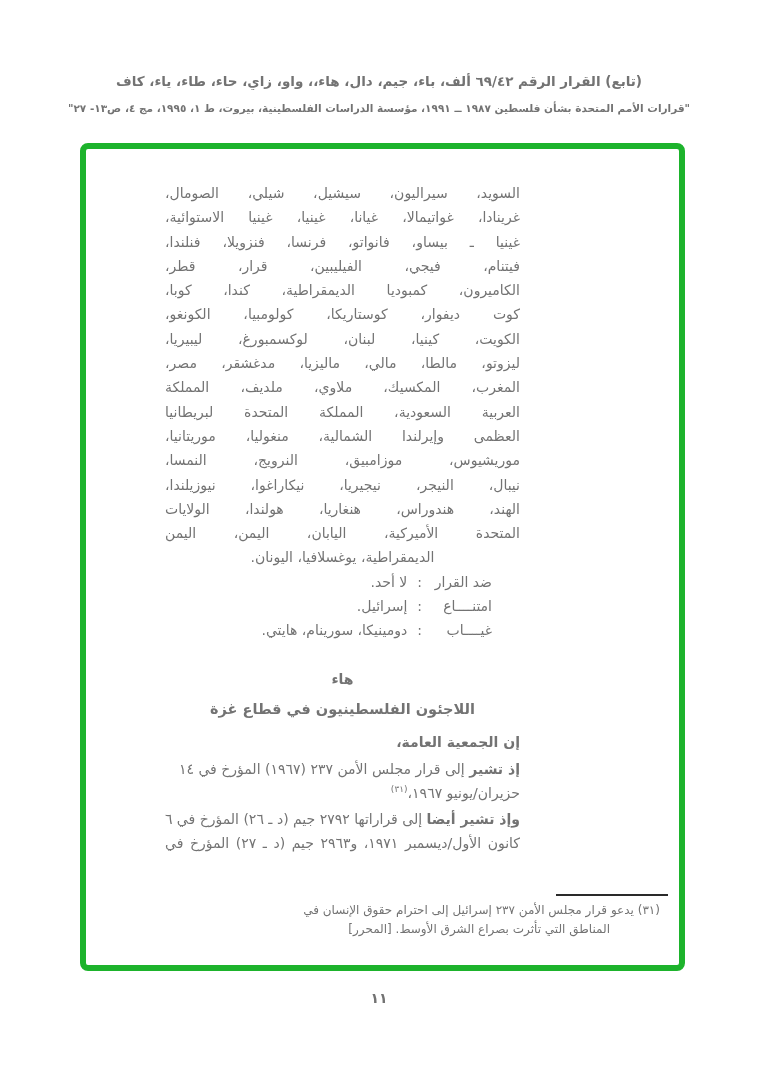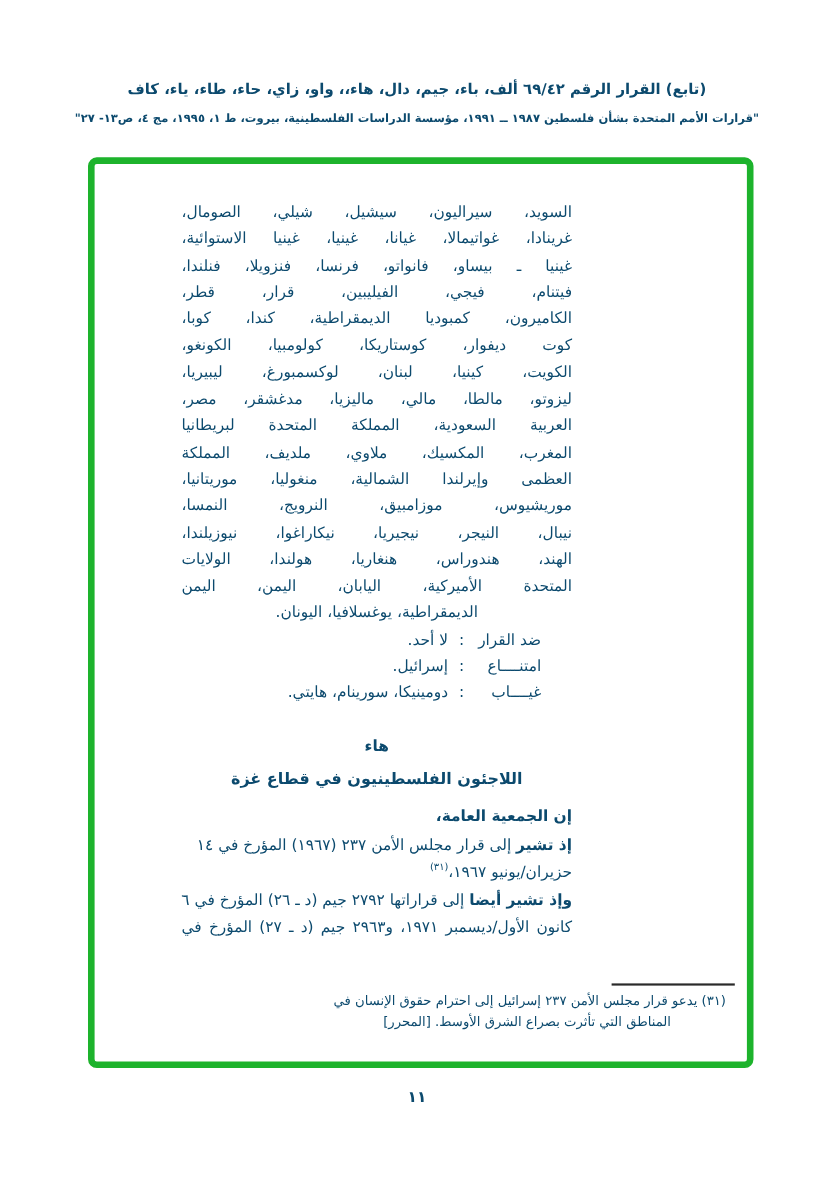--- a/index.html
+++ b/index.html
@@ -1,18 +1,18 @@
 <!DOCTYPE html>
 <html lang="ar"><head>
 <meta charset="utf-8">
 <style>
   html,body { margin:0; padding:0; background:#ffffff; }
   .page {
     position:relative; width:758px; height:1078px; background:#ffffff;
-    font-family:"DejaVu Sans", sans-serif; color:#0c4a6e; overflow:hidden;
+    font-family:"DejaVu Sans", sans-serif; color:#737373; overflow:hidden;
   }
   
   .hdr1 {
     position:absolute; top:71px; left:0; width:100%;
     direction:rtl; text-align:center; font-weight:bold; font-size:13.5px; line-height:20px;
   }
   .hdr2 {
     position:absolute; top:100px; left:0; width:100%;
     direction:rtl; text-align:center; font-weight:bold; font-size:10.5px; line-height:16px;
   }
@@ -62,22 +62,22 @@
 
   <div class="column">
     <div class="jline">السويد، سيراليون، سيشيل، شيلي، الصومال،</div>
     <div class="jline">غرينادا، غواتيمالا، غيانا، غينيا، غينيا الاستوائية،</div>
     <div class="jline">غينيا ـ بيساو، فانواتو، فرنسا، فنزويلا، فنلندا،</div>
     <div class="jline">فيتنام، فيجي، الفيليبين، قرار، قطر،</div>
     <div class="jline">الكاميرون، كمبوديا الديمقراطية، كندا، كوبا،</div>
     <div class="jline">كوت ديفوار، كوستاريكا، كولومبيا، الكونغو،</div>
     <div class="jline">الكويت، كينيا، لبنان، لوكسمبورغ، ليبيريا،</div>
     <div class="jline">ليزوتو، مالطا، مالي، ماليزيا، مدغشقر، مصر،</div>
+    <div class="jline">المغرب، المكسيك، ملاوي، ملديف، المملكة</div>
     <div class="jline">العربية السعودية، المملكة المتحدة لبريطانيا</div>
-    <div class="jline">المغرب، المكسيك، ملاوي، ملديف، المملكة</div>
     <div class="jline">العظمى وإيرلندا الشمالية، منغوليا، موريتانيا،</div>
     <div class="jline">موريشيوس، موزامبيق، النرويج، النمسا،</div>
     <div class="jline">نيبال، النيجر، نيجيريا، نيكاراغوا، نيوزيلندا،</div>
     <div class="jline">الهند، هندوراس، هنغاريا، هولندا، الولايات</div>
     <div class="jline">المتحدة الأميركية، اليابان، اليمن، اليمن</div>
     <div class="cline-last">الديمقراطية، يوغسلافيا، اليونان.</div>
 
     <div class="vote-row">
       <span class="vote-label">ضد القرار</span>
       <span class="vote-colon">:</span>

